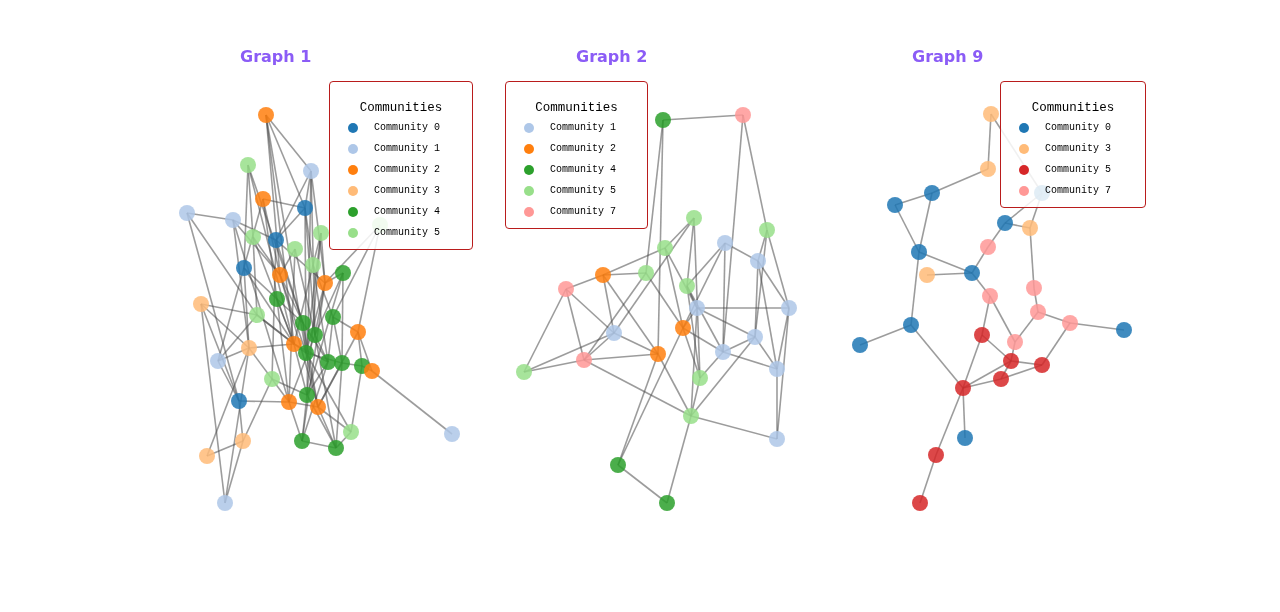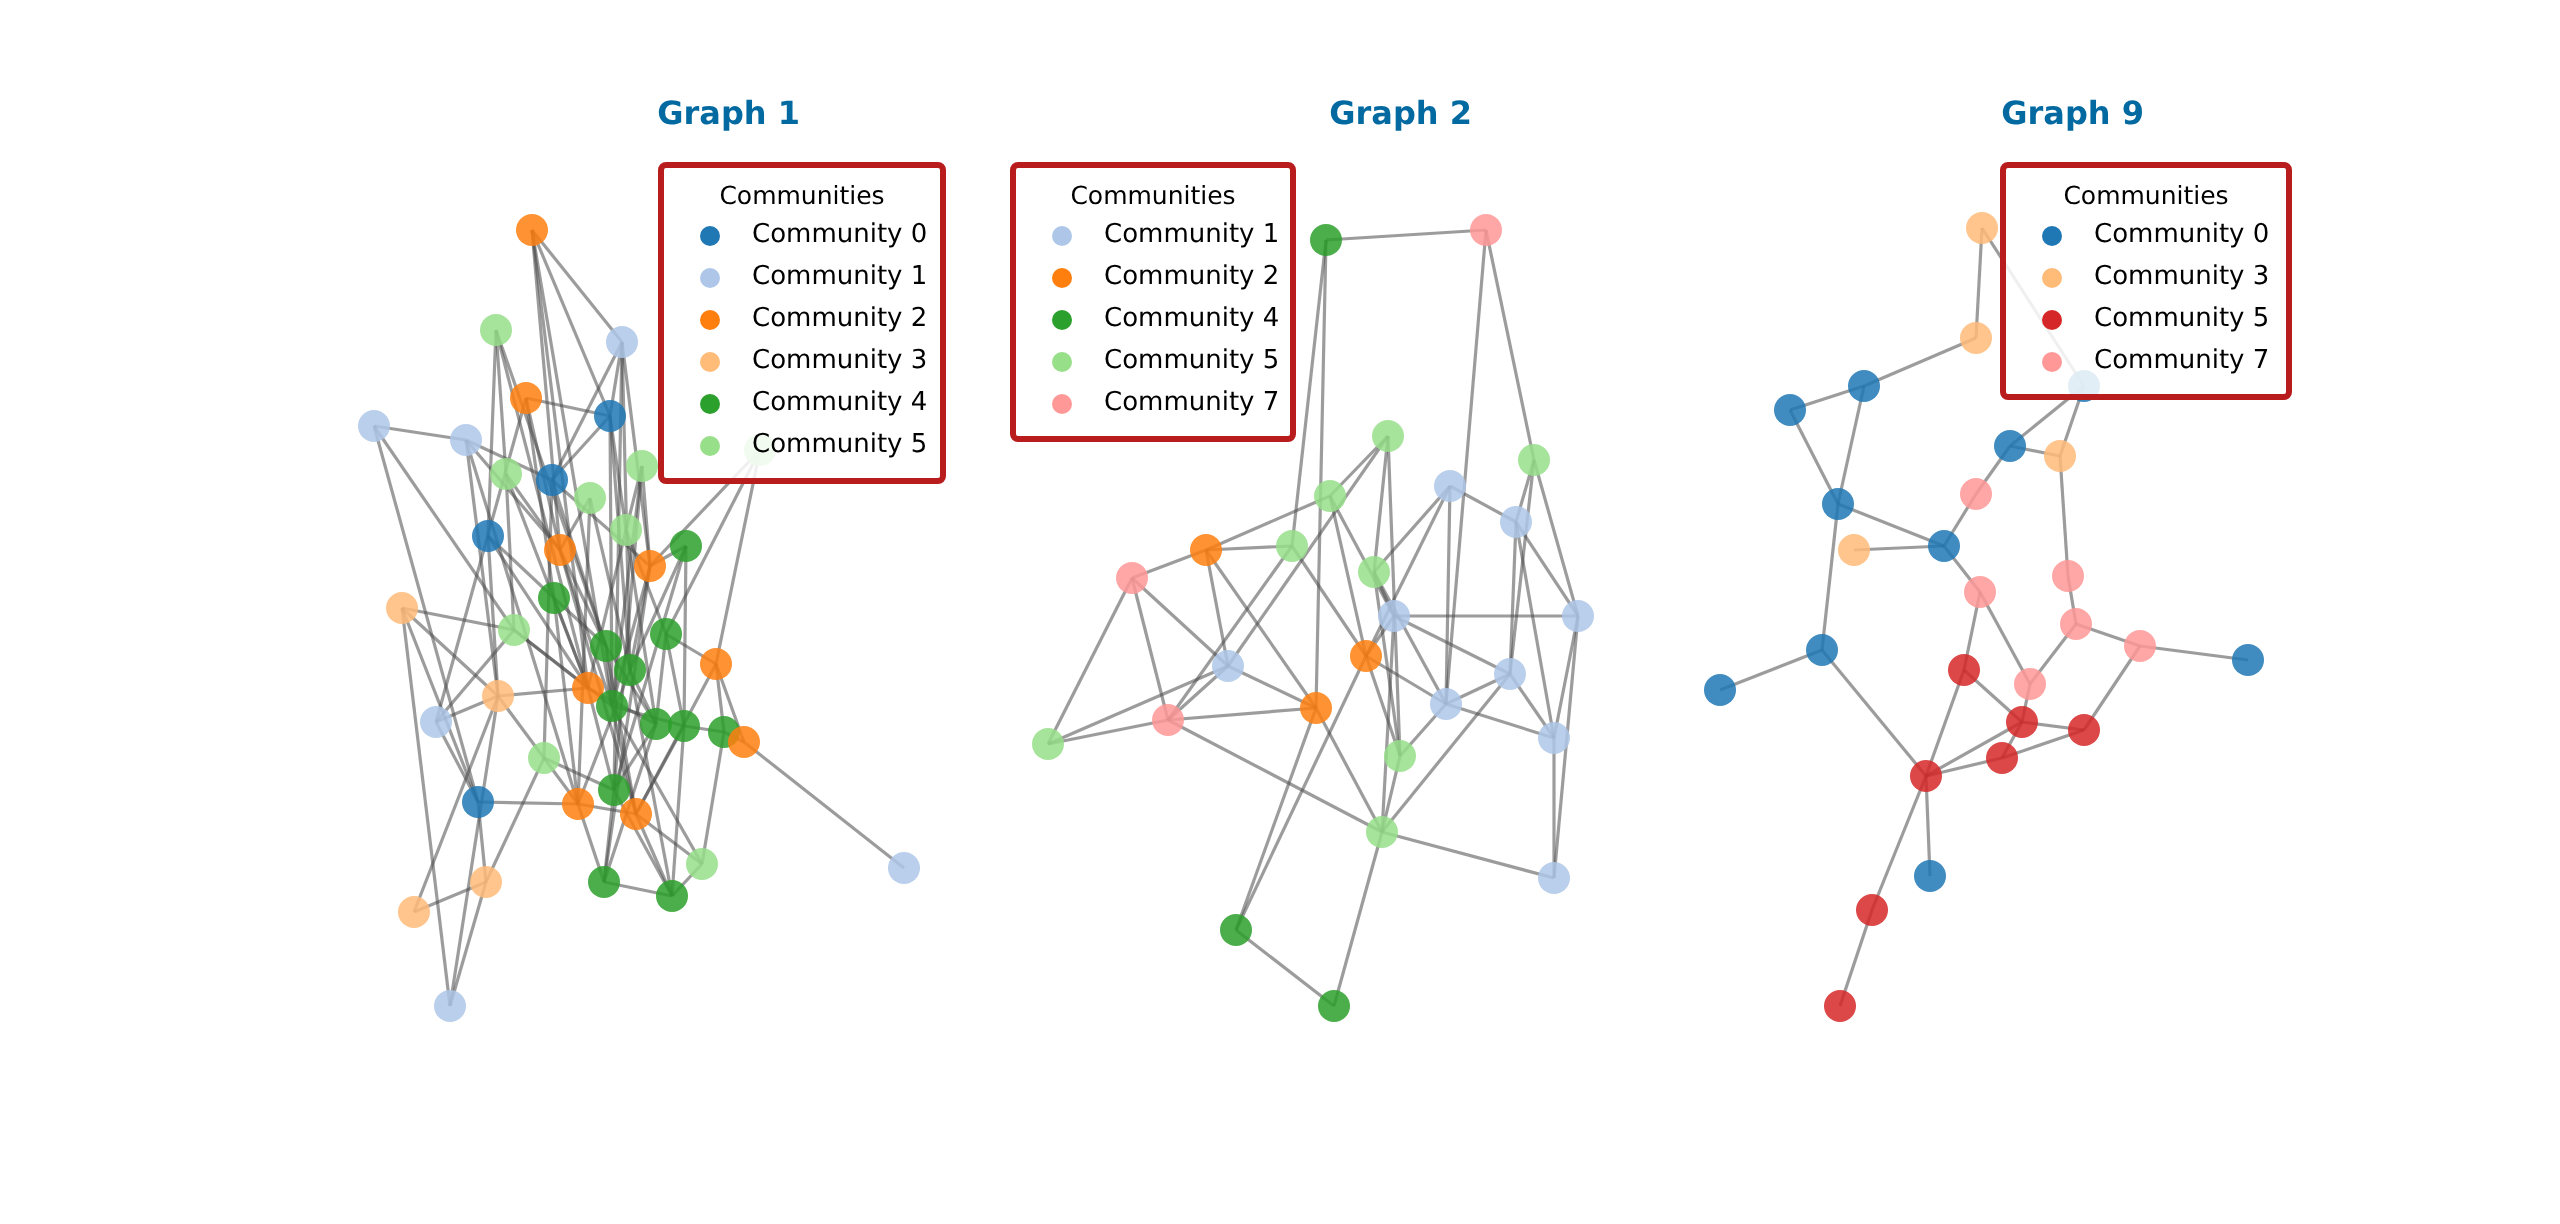--- a/index.html
+++ b/index.html
@@ -7,53 +7,54 @@
     position:relative;
     width:1280px;height:612px;
     background:#ffffff;
     overflow:hidden;
     font-family:"DejaVu Sans","Liberation Sans",sans-serif;
   }
   .net-svg{position:absolute;left:0;top:0;}
   .graph-title{
     position:absolute;
     width:160px;
-    text-align:right;
+    text-align:left;
     font-size:16px;
     font-weight:bold;
-    color:#0369a1;
+    color:#8b5cf6;
   }
   .legend{
     position:absolute;
     background:rgba(255,255,255,0.85);
-    border:3px solid #b91c1c;
+    border:1px solid #b91c1c;
     border-radius:4px;
-    padding:6px 8px 6px 8px;
+    padding:19px 8px 6px 8px;
     box-sizing:border-box;
+    font-family:Liberation Mono, monospace;
   }
   .legend-title{
     text-align:center;
     font-size:12.5px;
     color:#000000;
     margin-bottom:2px;
   }
   .legend-row{
     display:flex;
     align-items:center;
     height:21px;
   }
   .legend-swatch{
     width:10px;height:10px;
     border-radius:50%;
     margin-left:10px;
     margin-right:16px;
     flex:0 0 auto;
   }
   .legend-label{
-    font-size:13px;
+    font-size:10px;
     color:#000000;
     white-space:nowrap;
   }
 </style>
 </head>
 <body>
 
 <div class="figure">
   <svg id="net-svg" class="net-svg" width="1280" height="612">
       <g>

